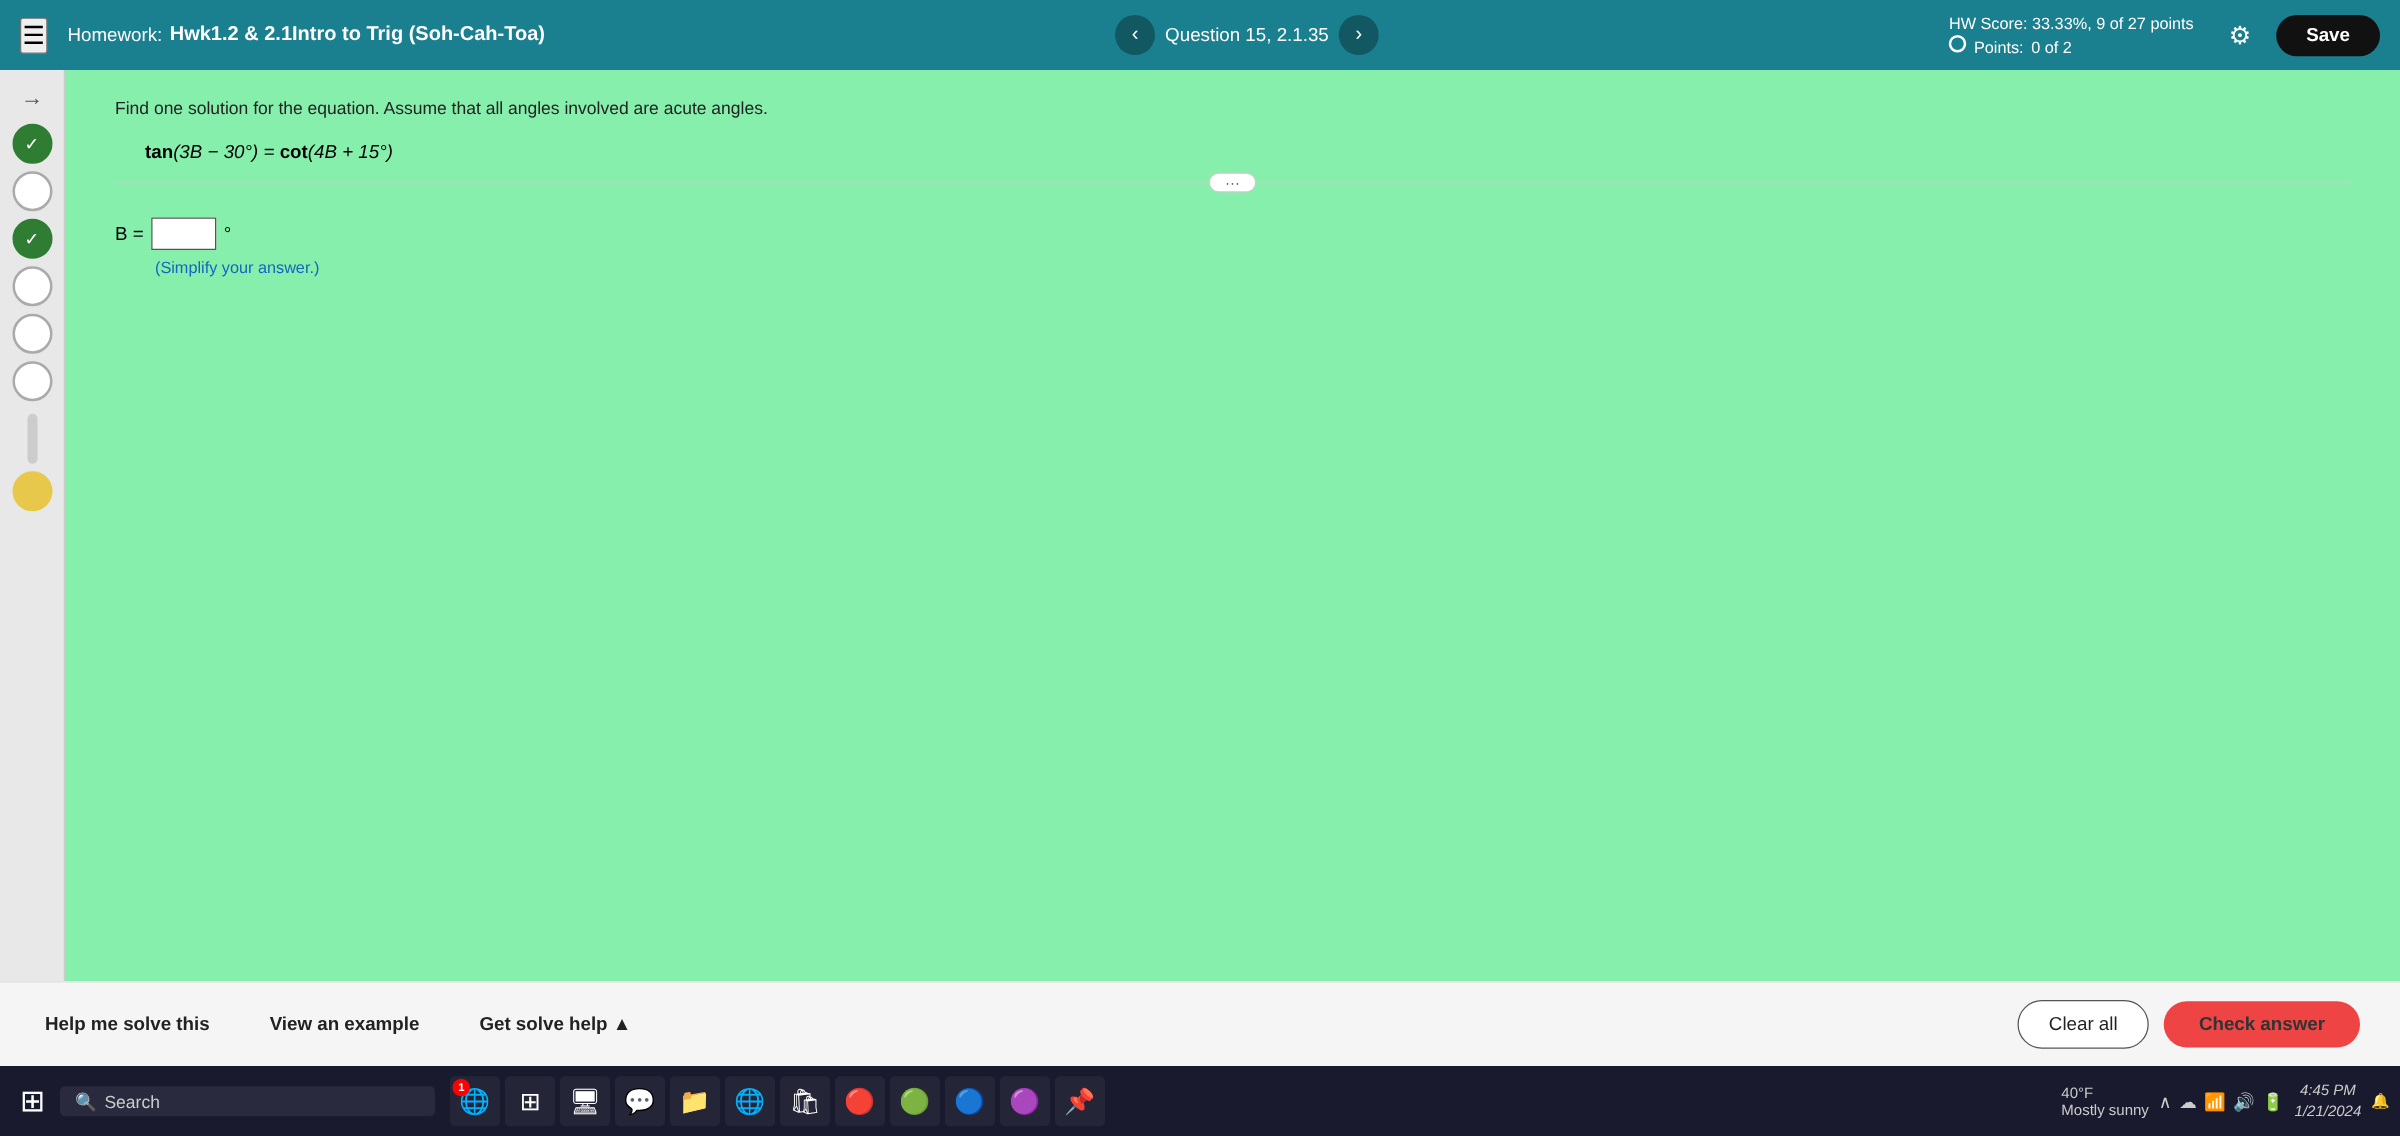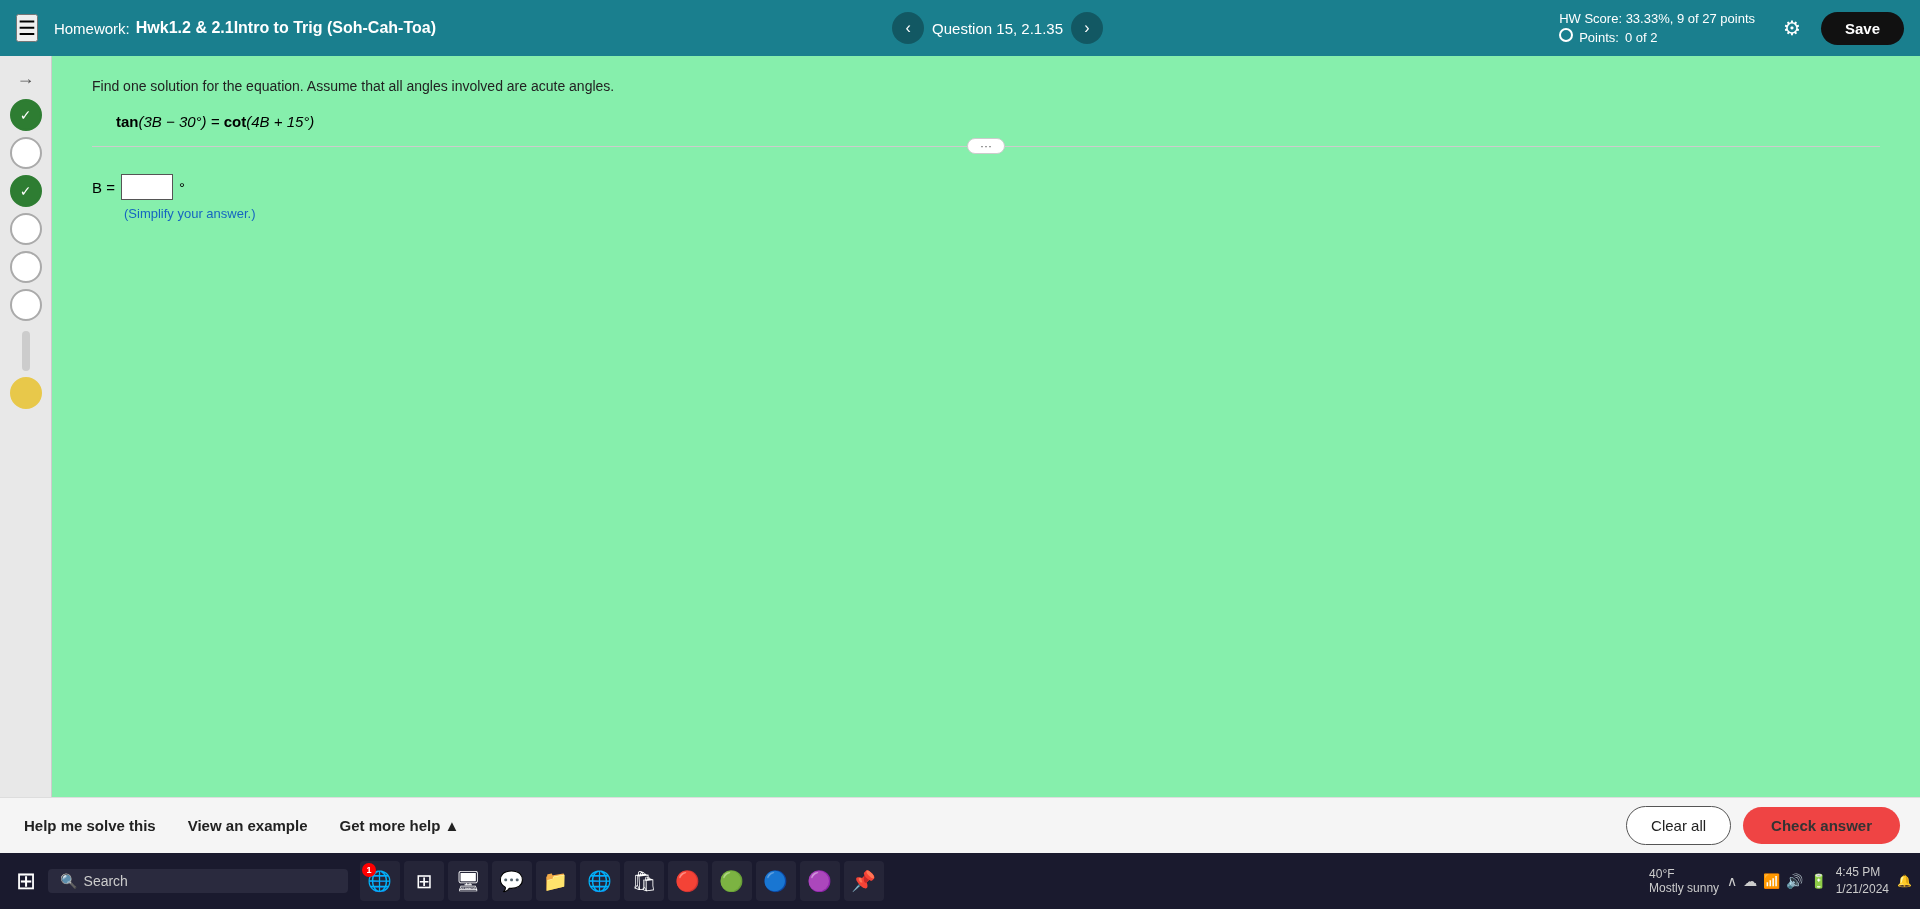--- a/index.html
+++ b/index.html
@@ -128,27 +128,27 @@
     }
     .simplify-note {
       color: #1565c0; font-size: 13px; margin-top: 6px; margin-left: 32px;
     }
 
     
     .bottom-bar {
       position: fixed;
       bottom: 56px;
       left: 0; right: 0;
-      height: 56px;
+      height: 68px;
       background: #f5f5f5;
       border-top: 1px solid #ddd;
       display: flex;
       align-items: center;
-      padding: 0 20px;
-      gap: 24px;
+      padding: 0 32px;
+      gap: 40px;
       z-index: 100;
     }
     .bottom-btn {
       background: none; border: none; cursor: pointer;
       font-size: 15px; font-weight: 600; color: #222;
       padding: 8px 4px;
     }
     .bottom-right {
       margin-left: auto;
       display: flex; gap: 12px; align-items: center;
@@ -195,21 +195,21 @@
       position: absolute;
       top: 2px; left: 2px;
       background: red; color: white;
       font-size: 9px; width: 14px; height: 14px;
       border-radius: 50%; display: flex; align-items: center; justify-content: center;
       font-weight: bold;
     }
     .taskbar-right {
       margin-left: auto; display: flex; align-items: center; gap: 8px; color: #ccc; font-size: 12px;
     }
-    .taskbar-time { text-align: left; line-height: 1.4; }
+    .taskbar-time { text-align: center; line-height: 1.4; font-style: italic; }
     .taskbar-icons { display: flex; align-items: center; gap: 6px; font-size: 14px; }
   </style>
 </head>
 <body>
 
 <div class="header">
   <button class="header-menu-icon">☰</button>
   <div class="header-title">
     <span class="hw-label">Homework:</span>
     <span class="hw-name">Hwk1.2 &amp; 2.1Intro to Trig (Soh-Cah-Toa)</span>
@@ -262,21 +262,21 @@
     <span>B =</span>
     <input class="answer-input" type="text" style="">
     <span>°</span>
   </div>
   <div class="simplify-note">(Simplify your answer.)</div>
 </div>
 
 <div class="bottom-bar">
   <button class="bottom-btn">Help me solve this</button>
   <button class="bottom-btn">View an example</button>
-  <button class="bottom-btn">Get more help ▲</button>
+  <button class="bottom-btn">Get solve help ▲</button>
   <div class="bottom-right">
     <button class="clear-all-btn">Clear all</button>
     <button class="check-answer-btn">Check answer</button>
   </div>
 </div>
 
 <div class="taskbar">
   <button class="taskbar-start">⊞</button>
   <div class="taskbar-search">
     <span class="taskbar-search-icon">🔍</span>

